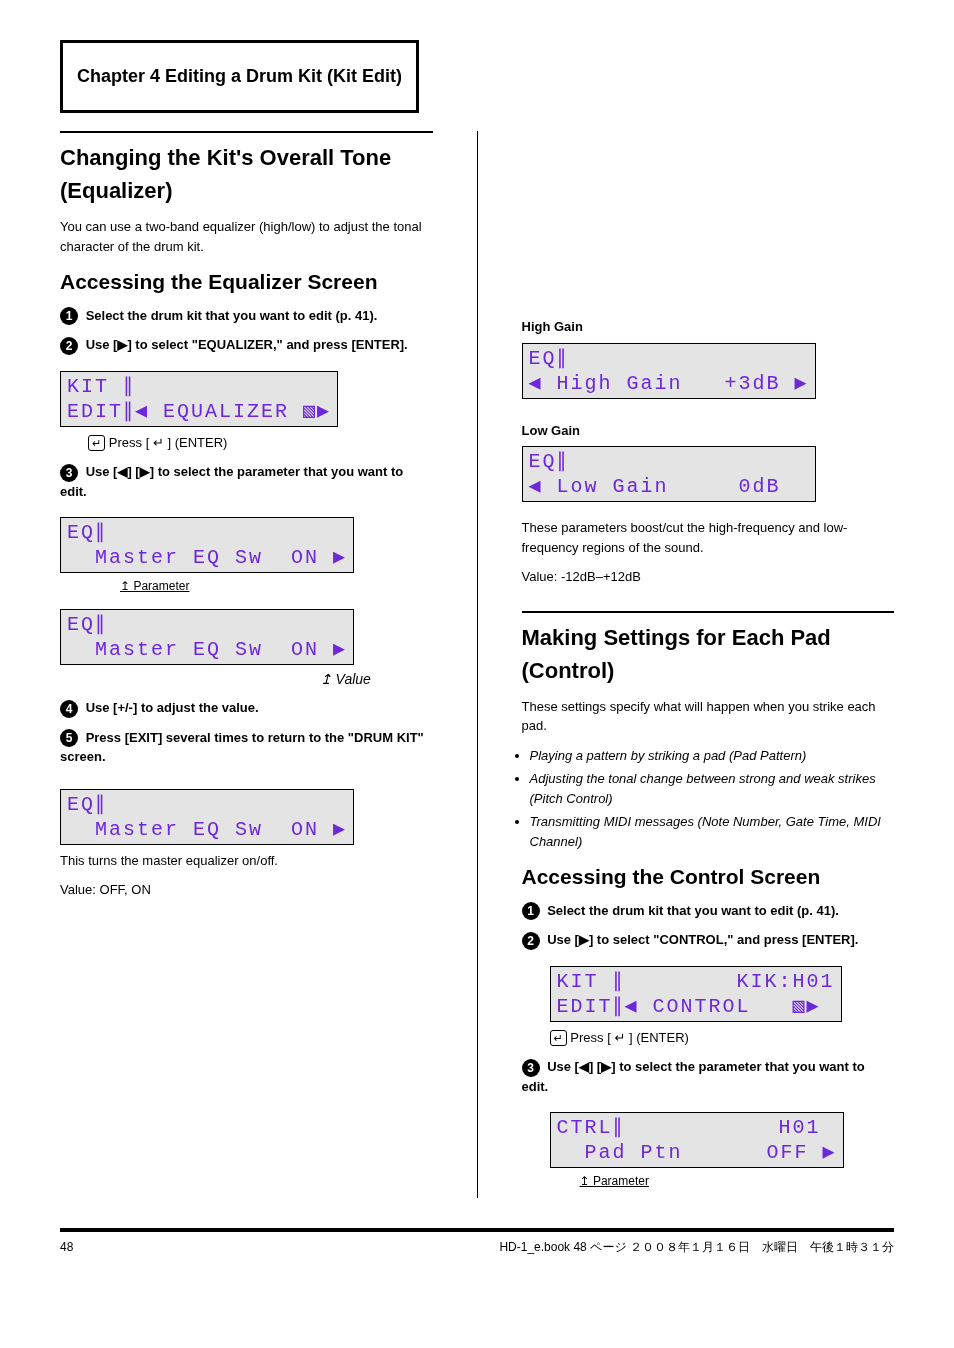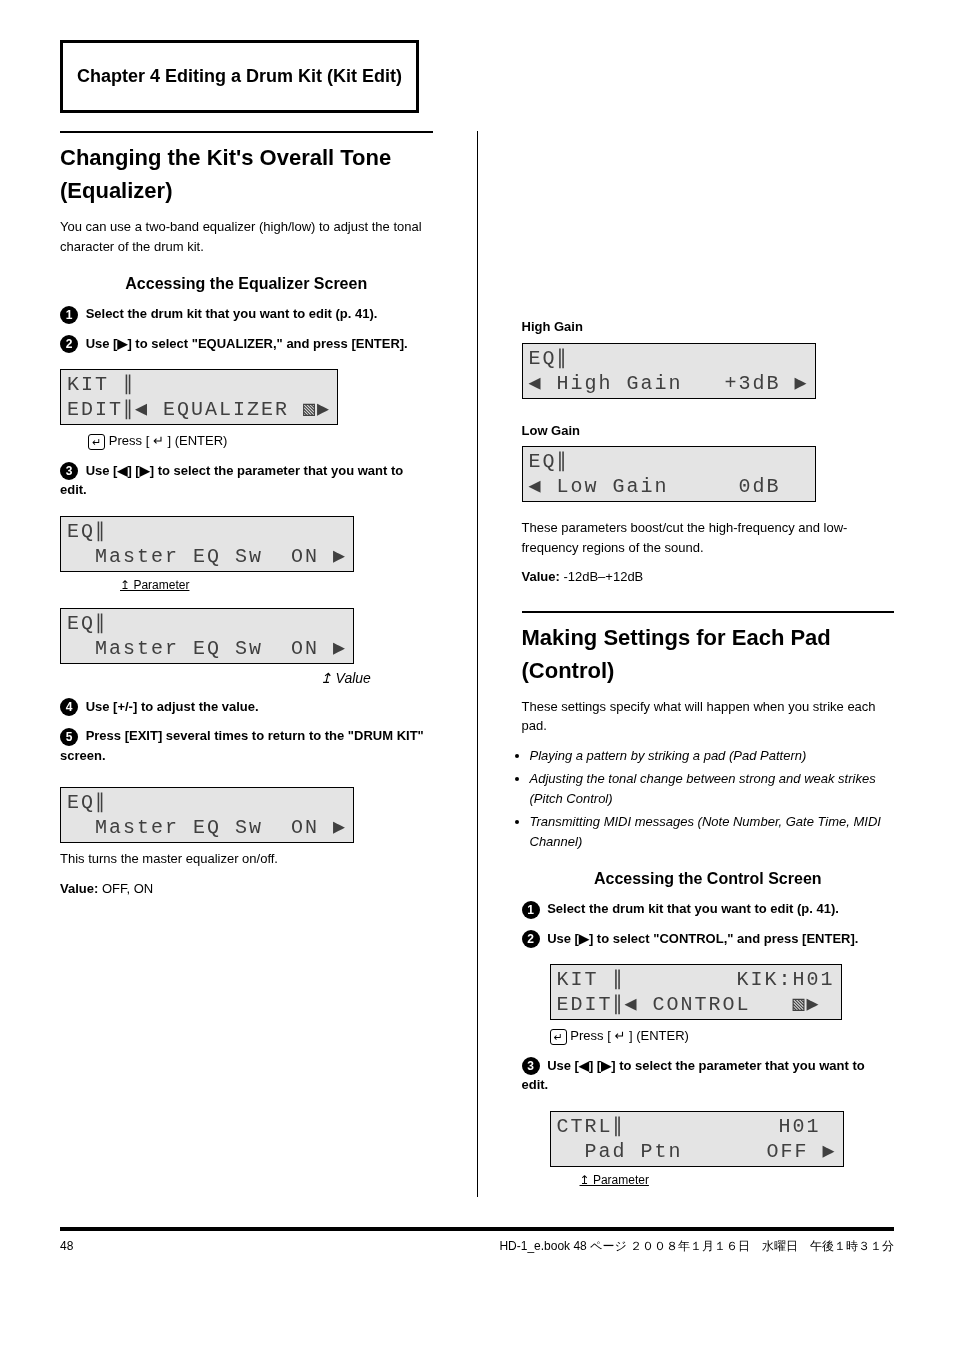--- a/index.html
+++ b/index.html
@@ -36,25 +36,24 @@
   }
   h2.section-title {
     font-size: 22px;
     font-weight: bold;
     border-top: 2px solid #000;
     padding-top: 8px;
     margin-bottom: 10px;
   }
   p { margin-bottom: 10px; }
   .func-heading {
-    font-size: 16px;
-    font-weight: bold;
-    margin-top: 16px;
+    font-size: 21px;
+    font-weight: bold;
+    margin-top: 10px;
     margin-bottom: 8px;
-    text-align: center;
   }
   .num-circle {
     display: inline-block;
     width: 18px; height: 18px;
     border-radius: 50%;
     background: #000;
     color: #fff;
     font-size: 12px;
     text-align: center;
     line-height: 18px;
@@ -65,21 +64,21 @@
   .step-block { margin-bottom: 10px; }
   .lcd {
     font-family: "Courier New", monospace;
     font-size: 20px;
     letter-spacing: 2px;
     background: #e4e4e4;
     border: 1px solid #000;
     padding: 2px 6px;
     line-height: 1.25;
     white-space: pre;
-    color: #404040;
+    color: #6d28d9;
     margin: 6px 0 6px 0;
     display: inline-block;
   }
   .lcd-row { display:block; }
   .enter-icon {
     display:inline-block;
     border:1px solid #000;
     border-radius:3px;
     padding:0 3px;
     font-size:11px;
@@ -99,21 +98,21 @@
     font-family: Arial, sans-serif;
     font-size: 14px;
     margin-left: 260px;
     margin-top:-2px;
     margin-bottom:8px;
     font-style:italic;
   }
   .indent { margin-left: 28px; }
   .param-block { margin-top: 16px; margin-bottom: 10px; }
   .param-name { font-weight: bold; }
-  .param-label { font-weight: bold; }
+  .param-label { font-weight: normal; }
   .bullet-list li { margin-left: 8px; margin-bottom:4px; list-style: disc; font-style: italic; }
   .footer-bar {
     border-top: 4px solid #000;
     margin-top: 30px;
     padding-top: 6px;
     display:flex;
     justify-content: space-between;
     font-size: 12px;
   }
   .tri { font-family: Arial, sans-serif; }

